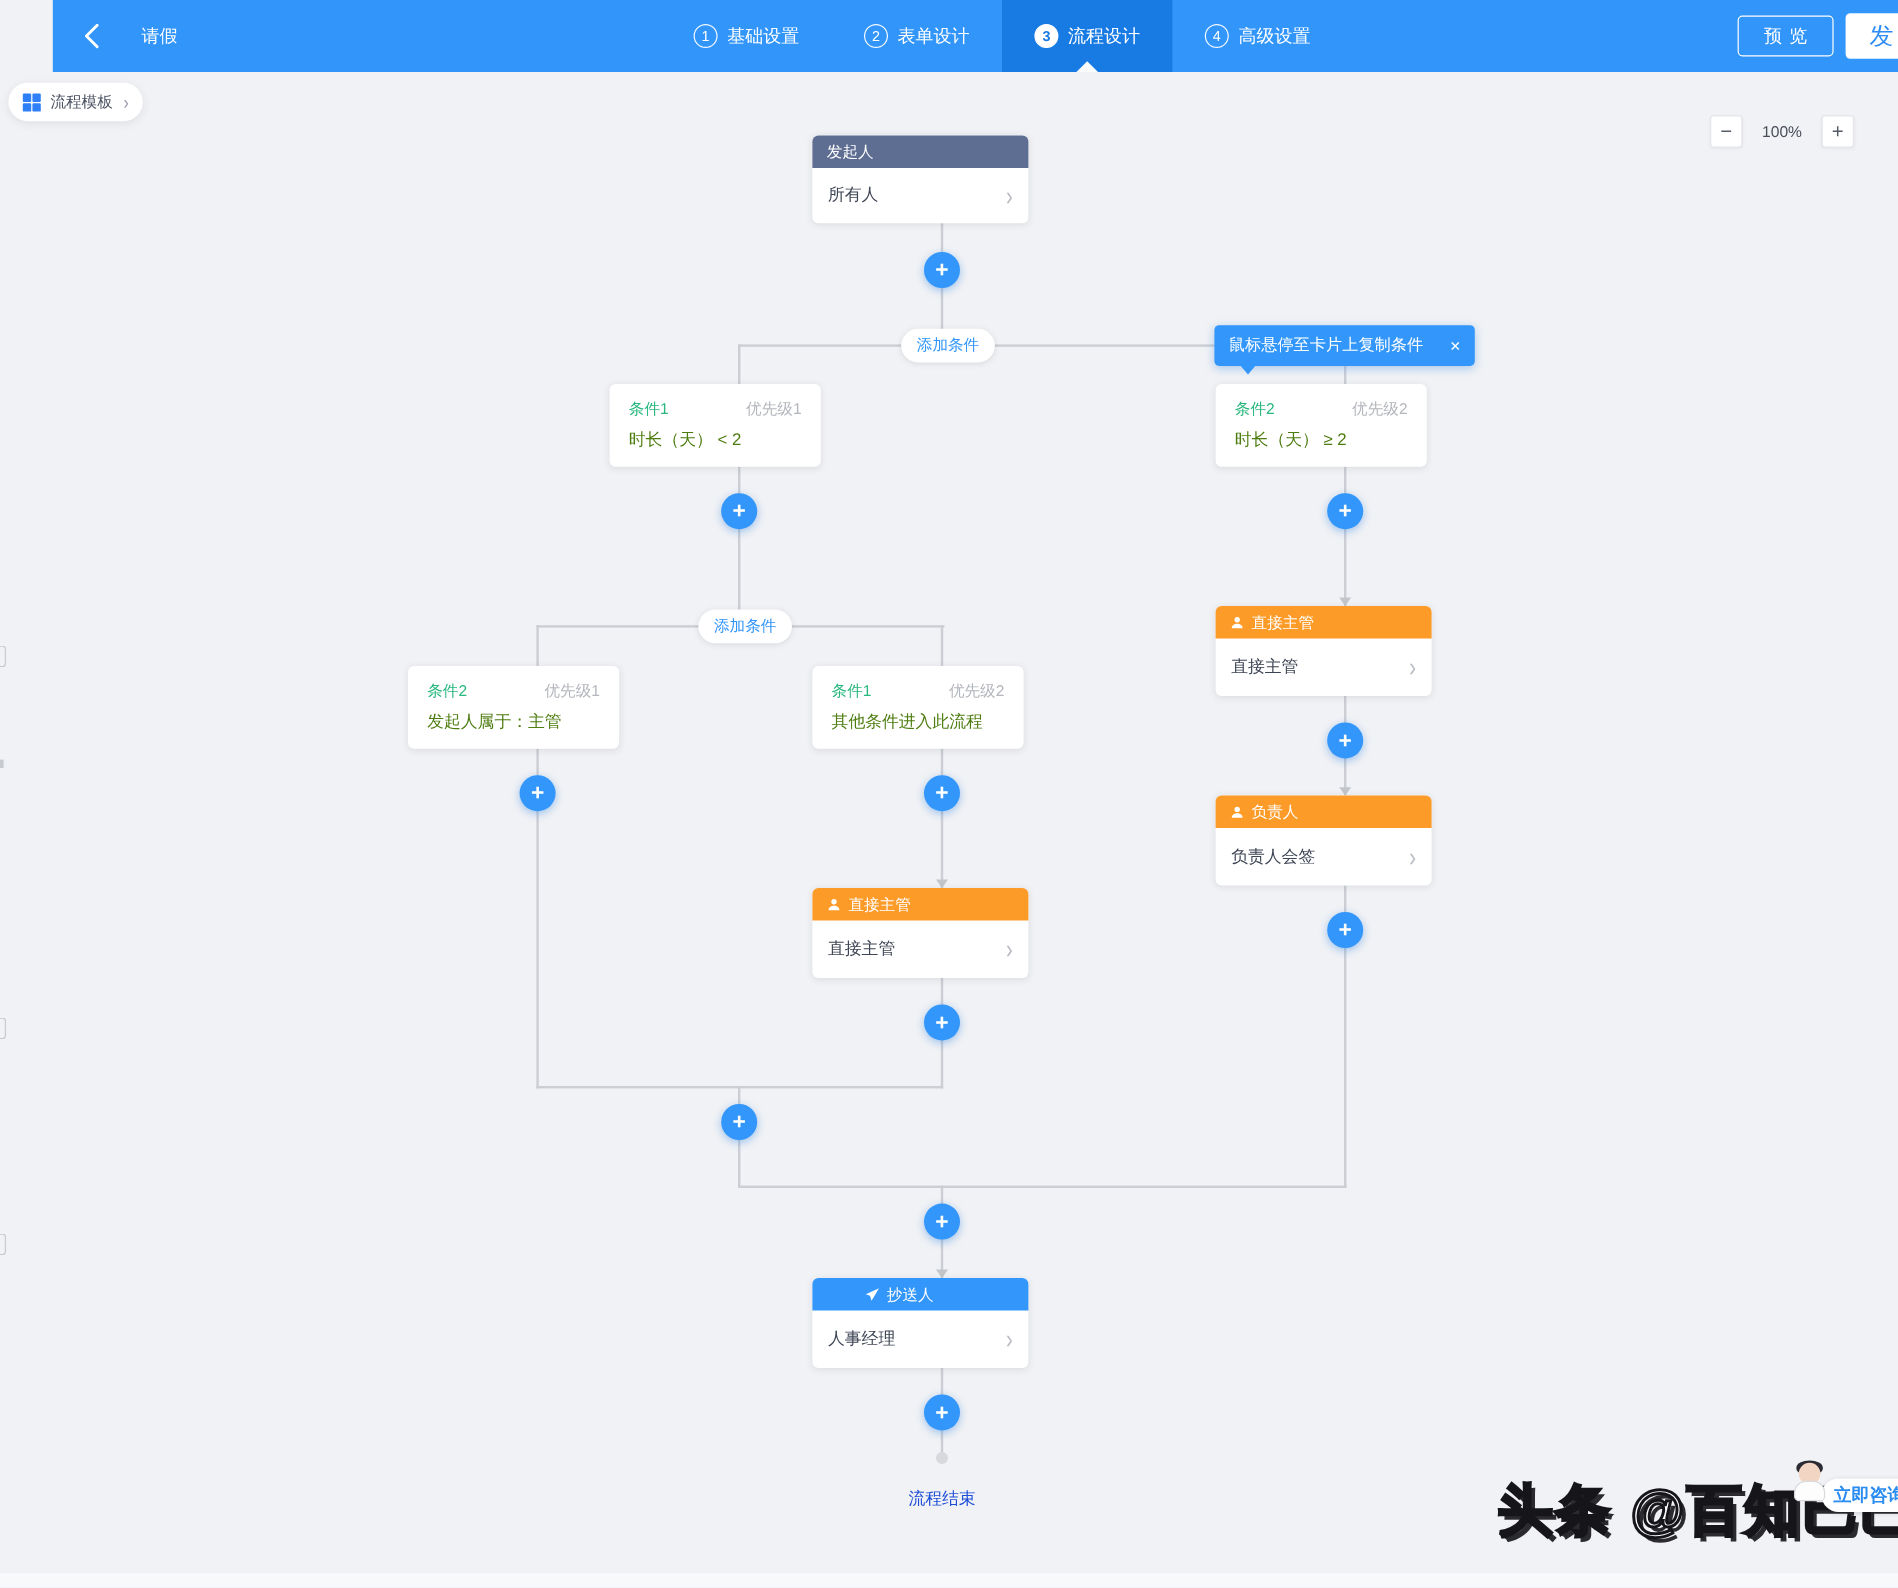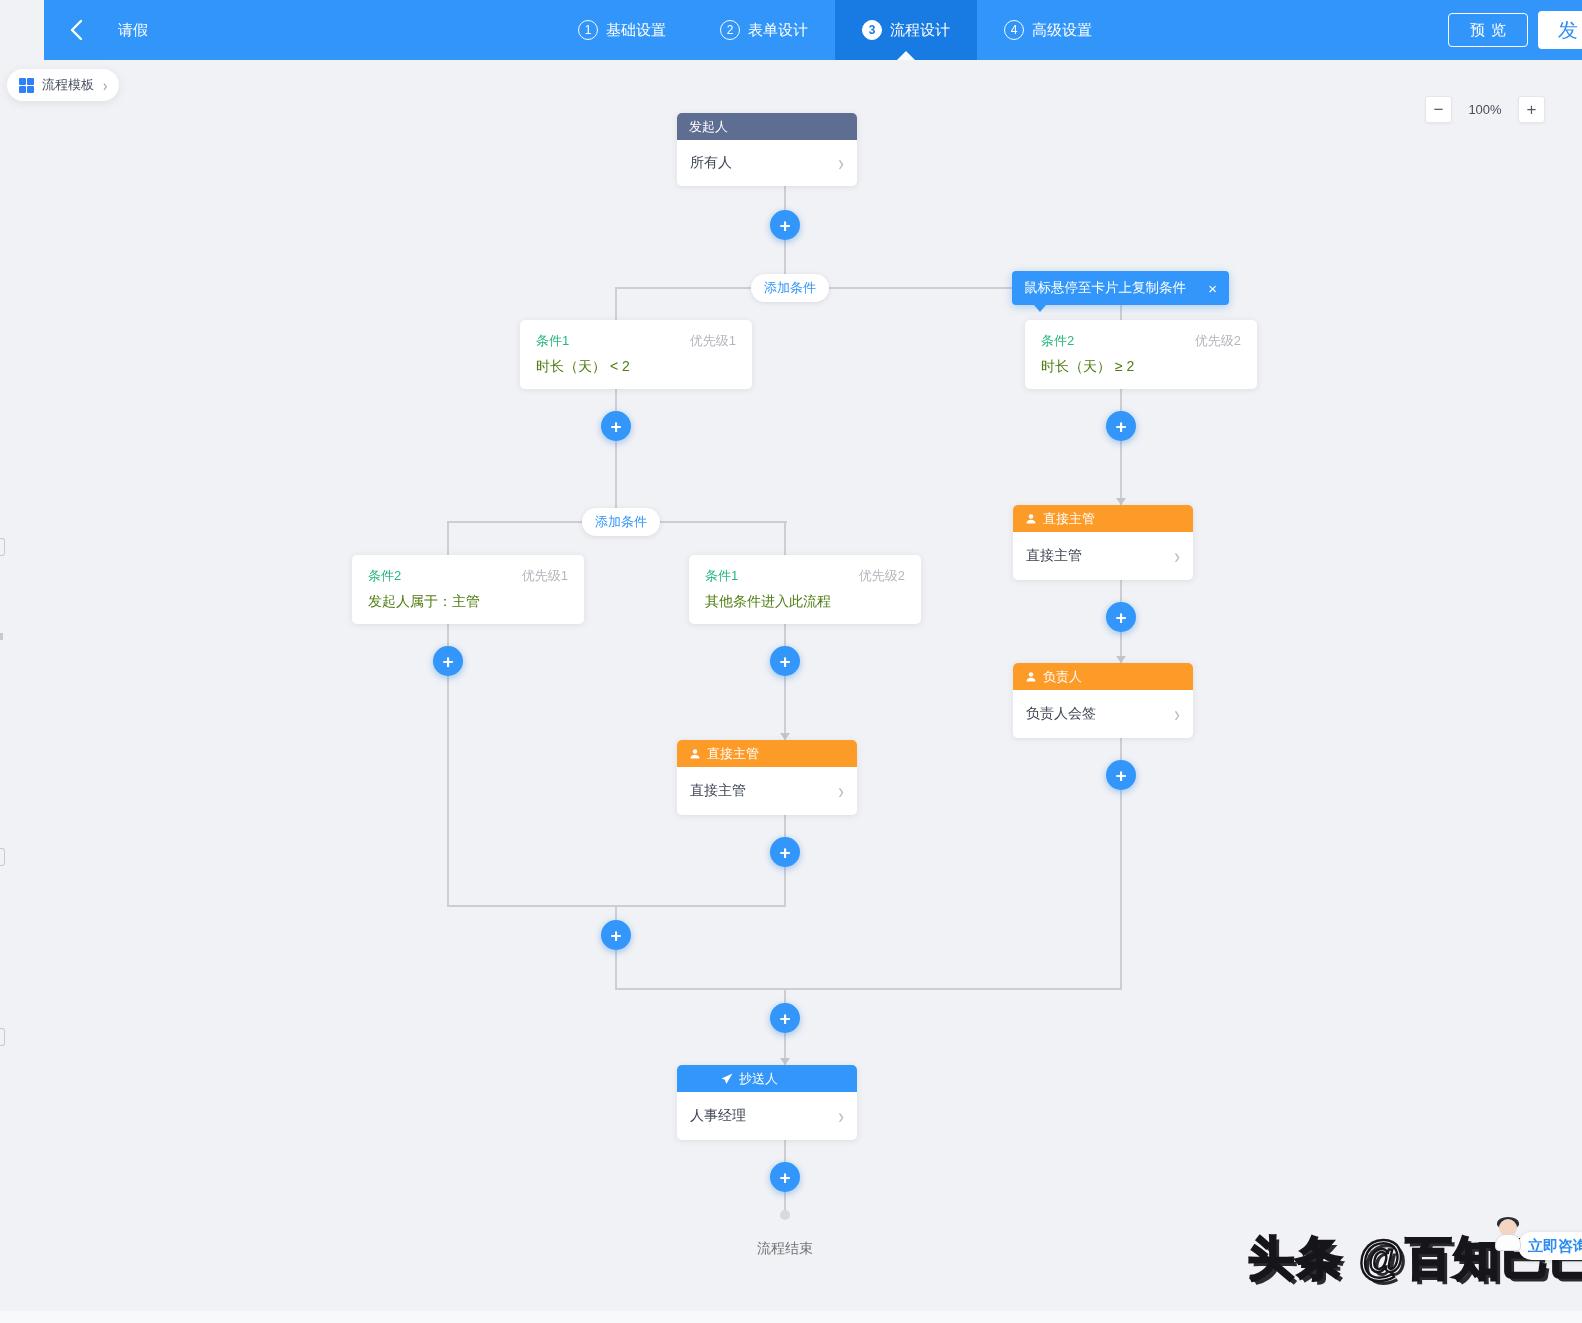--- a/index.html
+++ b/index.html
@@ -53,34 +53,34 @@
   .node { position:absolute; width:180px; border-radius:5px; background:#fff; box-shadow:0 1px 6px rgba(40,50,70,.10); z-index:12; }
   .node .hd { height:27px; border-radius:5px 5px 0 0; color:#fff; font-size:13px; display:flex; align-items:center; padding:0 12px; }
   .node .hd .ico { display:flex; align-items:center; margin-right:6px; }
   .node .bd { height:48px; display:flex; align-items:center; justify-content:space-between; padding:0 13px; cursor:pointer; border-radius:0 0 5px 5px; }
   .node .bd .val { font-size:14px; color:#3e4554; }
   .node .bd .chev { color:#b9bcc3; font-size:17px; line-height:1; transform:scaleY(1.3); }
   .hd.slate { background:#5e6d92; }
   .hd.orange { background:#fd9b28; }
   .hd.blue { background:#3296fa;padding-left:44px; }
 
-  .cond { position:absolute; width:232px; height:69px; background:#fff; border-radius:5px; box-shadow:0 1px 6px rgba(40,50,70,.10);
-      padding:12px 16px 0 16px; z-index:12; cursor:pointer;margin-left:12px; }
+  .cond { position:absolute; width:176px; height:69px; background:#fff; border-radius:5px; box-shadow:0 1px 6px rgba(40,50,70,.10);
+      padding:12px 16px 0 16px; z-index:12; cursor:pointer; }
   .cond .row1 { display:flex; justify-content:space-between; align-items:center; }
   .cond .cname { font-size:13px; color:#28b77e; }
   .cond .cprio { font-size:13px; color:#b3b6bc; }
   .cond .cexpr { margin-top:8px; font-size:14px; color:#4d7c0f; }
 
   .tooltip { position:absolute; left:1012px; top:271px; width:217px; height:34px; background:#3296fa; border-radius:4px; z-index:20;
       display:flex; align-items:center; padding:0 12px; box-shadow:0 2px 8px rgba(44,130,226,.35); }
   .tooltip .txt { color:#fff; font-size:13.5px; flex:1; white-space:nowrap; }
   .tooltip .x { color:#fff; font-size:15px; cursor:pointer; padding-left:8px; }
   .tooltip .tail { position:absolute; left:22px; bottom:-7px; width:0; height:0; border-left:6px solid transparent; border-right:6px solid transparent; border-top:7px solid #3296fa; }
 
-  .endlabel { position:absolute; font-size:14px; color:#737373; z-index:5; }
+  .endlabel { position:absolute; font-size:14px; color:#1d4ed8; z-index:5; }
 
   
   .edge-frag { position:absolute; left:0; width:5px; height:18px; border:1px solid #c7cacf; border-left:none; border-radius:0 3px 3px 0; background:#f1f2f5; z-index:3; }
   .edge-tick { position:absolute; left:0; width:3px; height:7px; background:#c7cacf; z-index:3; }
   .hscroll { position:absolute; left:0; bottom:0; width:1582px; height:12px; background:#f8f9fb; z-index:2; }
 
   
   .wm { position:absolute; left:1248px; top:1228px; z-index:60; font-size:46px; font-weight:900; color:#fff; letter-spacing:2px;
       -webkit-text-stroke:2.5px #15151a; text-shadow:4px 4px 0 rgba(20,20,26,.9); white-space:nowrap; }
   .cta { position:absolute; left:1518px; top:1232px; width:90px; height:28px; background:#fff; border-radius:14px; z-index:61;

